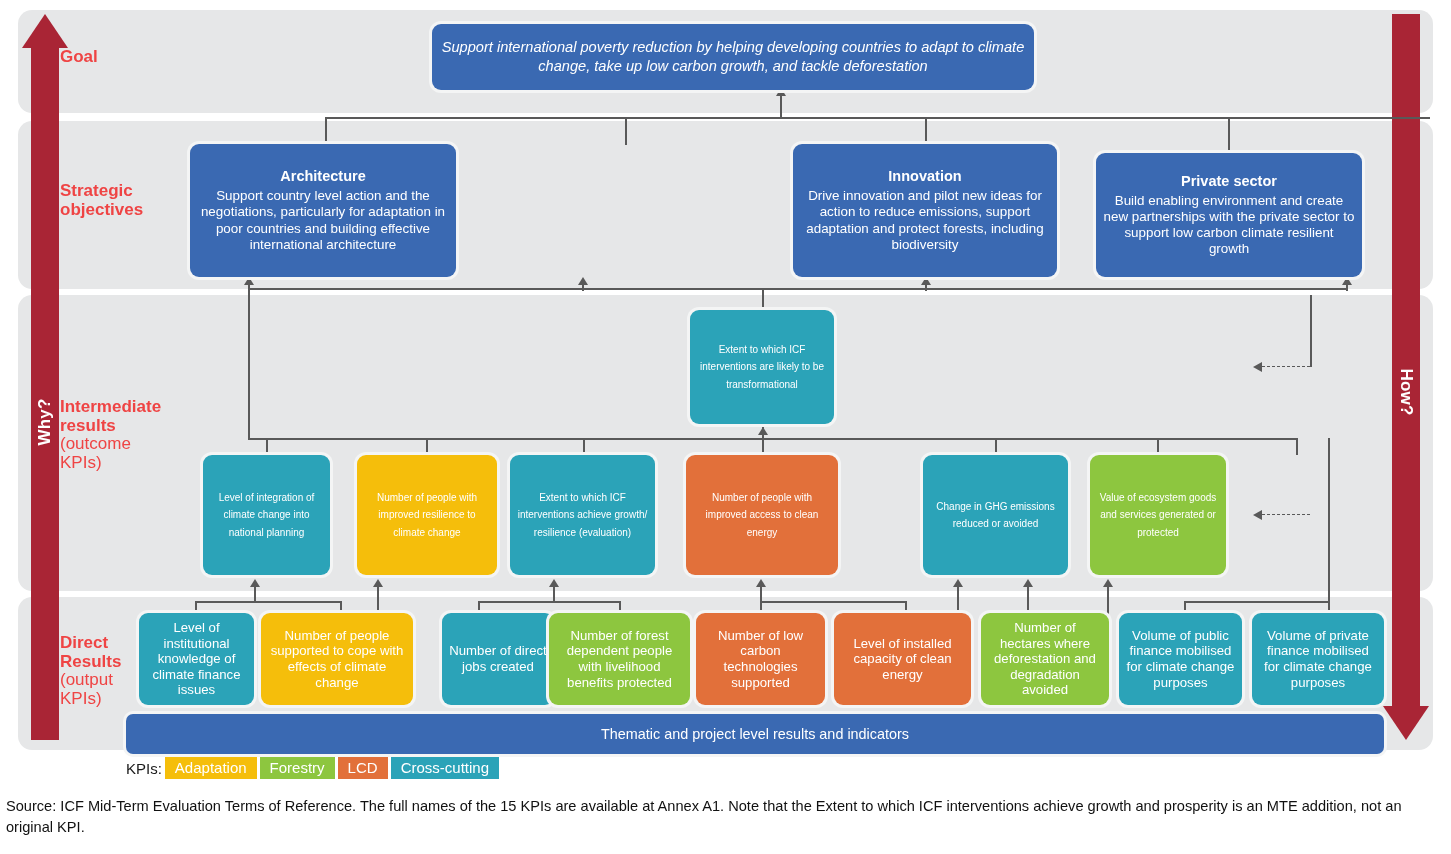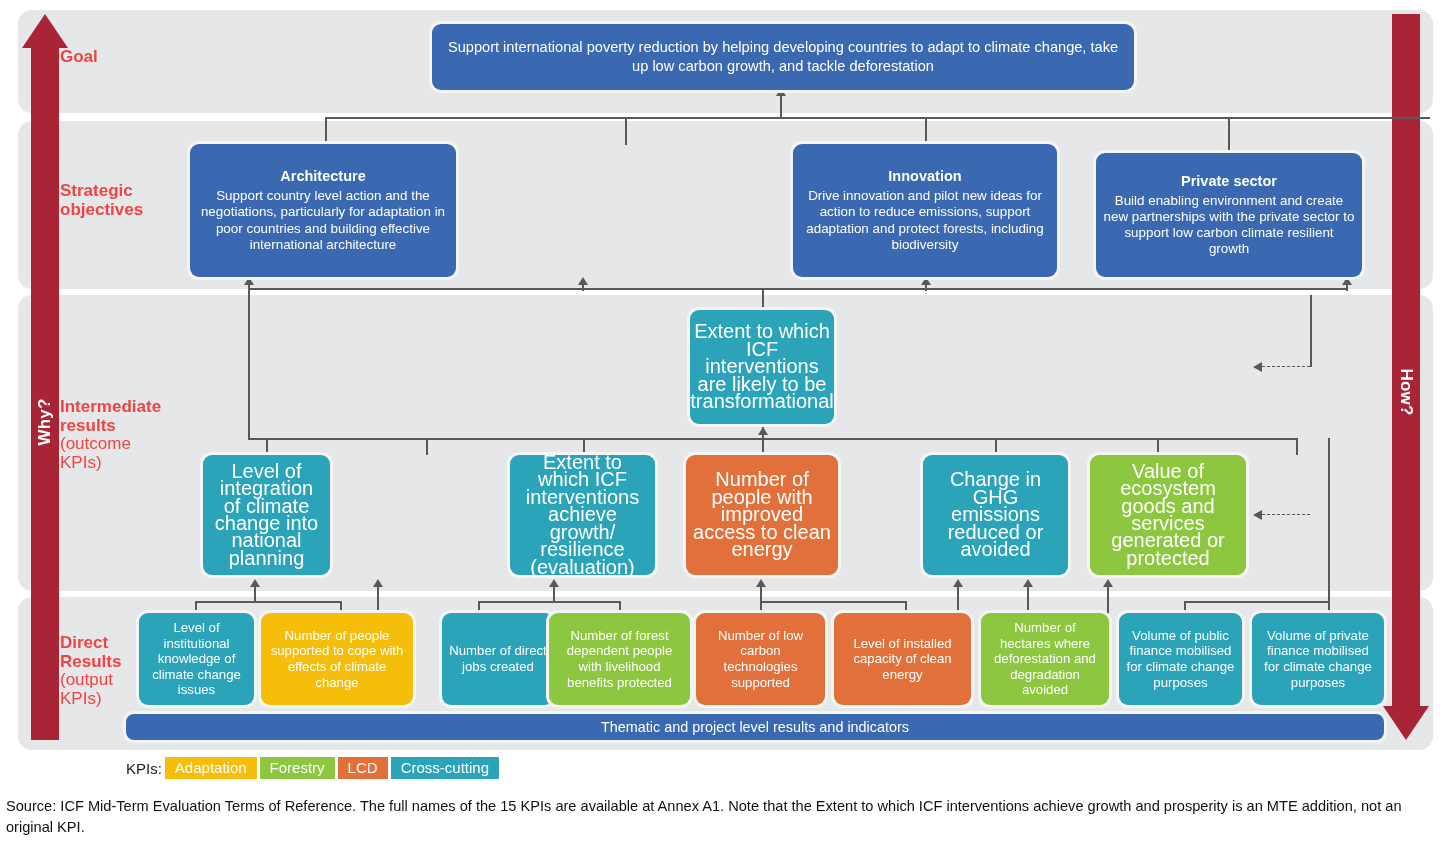--- a/index.html
+++ b/index.html
@@ -42,21 +42,21 @@
   .node .txt{font-size:13.6px;line-height:16.4px;}
 
   .blue{background:#3a69b2;}
   .teal{background:#2ba3b8;}
   .yellow{background:#f5be0b;}
   .orange{background:#e2703a;}
   .green{background:#8dc63f;}
 
   #goal-node .txt{font-size:14.6px;line-height:19px;}
   .so .txt{font-size:13.4px;line-height:16.2px;}
-  .ir .txt{font-size:20px;line-height:17.4px;}
+  .ir .txt{font-size:10px;line-height:17.4px;}
   .dr .txt{font-size:13.2px;line-height:15.6px;}
 
   
   #thematic-bar{
     position:absolute;background:#3a69b2;border-radius:8px;color:#fff;
     display:flex;align-items:center;justify-content:center;font-size:14.4px;
     box-shadow:0 0 0 3px #f4f5f5;
   }
 
   
@@ -184,21 +184,21 @@
   <div class="ln lv" style="left:1184px;top:601px;height:17px;"></div>
   <div class="ln lv" style="left:1328px;top:438px;height:180px;"></div>
 
   <div class="dash" style="left:1262px;top:366px;width:48px;"></div>
   <div class="arrowleft" style="left:1253px;top:362px;"></div>
   <div class="ln lv" style="left:1310px;top:295px;height:72px;"></div>
 
   <div class="dash" style="left:1262px;top:514px;width:48px;"></div>
   <div class="arrowleft" style="left:1253px;top:510px;"></div>
 
-  <div class="node blue" id="goal-node" style="left:432px;top:24px;width:702px;height:66px;">
+  <div class="node blue" id="goal-node" style="left:432px;top:24px;width:602px;height:66px;font-style:italic;">
     <div class="txt">Support international poverty reduction by helping developing countries to adapt to climate change, take up low carbon growth, and tackle deforestation</div>
   </div>
 
   <div class="node blue so" style="left:190px;top:144px;width:266px;height:133px;">
     <div class="ttl">Architecture</div>
     <div class="txt">Support country level action and the negotiations, particularly for adaptation in poor countries and building effective international architecture</div>
   </div>
   <div class="node blue so" style="left:793px;top:144px;width:264px;height:133px;">
     <div class="ttl">Innovation</div>
     <div class="txt">Drive innovation and pilot new ideas for action to reduce emissions, support adaptation and protect forests, including biodiversity</div>
@@ -208,35 +208,38 @@
     <div class="txt">Build enabling environment and create new partnerships with the private sector to support low carbon climate resilient growth</div>
   </div>
 
   <div class="node teal ir" style="left:690px;top:310px;width:144px;height:114px;">
     <div class="txt">Extent to which ICF interventions are likely to be transformational</div>
   </div>
 
   <div class="node teal ir" style="left:203px;top:455px;width:127px;height:120px;">
     <div class="txt">Level of integration of climate change into national planning</div>
   </div>
+  <div class="node yellow ir" style="left:357px;top:455px;width:140px;height:120px;">
+    <div class="txt">Number of people with improved resilience to climate change</div>
+  </div>
   <div class="node teal ir" style="left:510px;top:455px;width:145px;height:120px;">
     <div class="txt">Extent to which ICF interventions achieve growth/ resilience (evaluation)</div>
   </div>
   <div class="node orange ir" style="left:686px;top:455px;width:152px;height:120px;">
     <div class="txt">Number of people with improved access to clean energy</div>
   </div>
   <div class="node teal ir" style="left:923px;top:455px;width:145px;height:120px;">
     <div class="txt">Change in GHG emissions reduced or avoided</div>
   </div>
-  <div class="node green ir" style="left:1090px;top:455px;width:156px;height:120px;">
+  <div class="node green ir" style="left:1090px;top:455px;width:136px;height:120px;">
     <div class="txt">Value of ecosystem goods and services generated or protected</div>
   </div>
 
   <div class="node teal dr" style="left:139px;top:613px;width:115px;height:92px;">
-    <div class="txt">Level of institutional knowledge of climate change issues</div>
+    <div class="txt">Level of institutional knowledge of climate finance issues</div>
   </div>
   <div class="node yellow dr" style="left:261px;top:613px;width:152px;height:92px;">
     <div class="txt">Number of people supported to cope with effects of climate change</div>
   </div>
   <div class="node teal dr" style="left:442px;top:613px;width:112px;height:92px;">
     <div class="txt">Number of direct jobs created</div>
   </div>
   <div class="node green dr" style="left:549px;top:613px;width:141px;height:92px;">
     <div class="txt">Number of forest dependent people with livelihood benefits protected</div>
   </div>
@@ -249,21 +252,21 @@
   <div class="node green dr" style="left:981px;top:613px;width:128px;height:92px;">
     <div class="txt">Number of hectares where deforestation and degradation avoided</div>
   </div>
   <div class="node teal dr" style="left:1119px;top:613px;width:123px;height:92px;">
     <div class="txt">Volume of public finance mobilised for climate change purposes</div>
   </div>
   <div class="node teal dr" style="left:1252px;top:613px;width:132px;height:92px;">
     <div class="txt">Volume of private finance mobilised for climate change purposes</div>
   </div>
 
-  <div id="thematic-bar" style="left:126px;top:714px;width:1258px;height:26px;">
+  <div id="thematic-bar" style="left:126px;top:714px;width:1258px;height:40px;border-radius:7px;">
     <span>Thematic and project level results and indicators</span>
   </div>
 
   <div id="legend" style="left:126px;top:757px;">
     <span class="lb">KPIs:</span>
     <span class="sw" style="background:#f5be0b;">Adaptation</span>
     <span class="sw" style="background:#8dc63f;">Forestry</span>
     <span class="sw" style="background:#e2703a;">LCD</span>
     <span class="sw" style="background:#2ba3b8;">Cross-cutting</span>
   </div>

